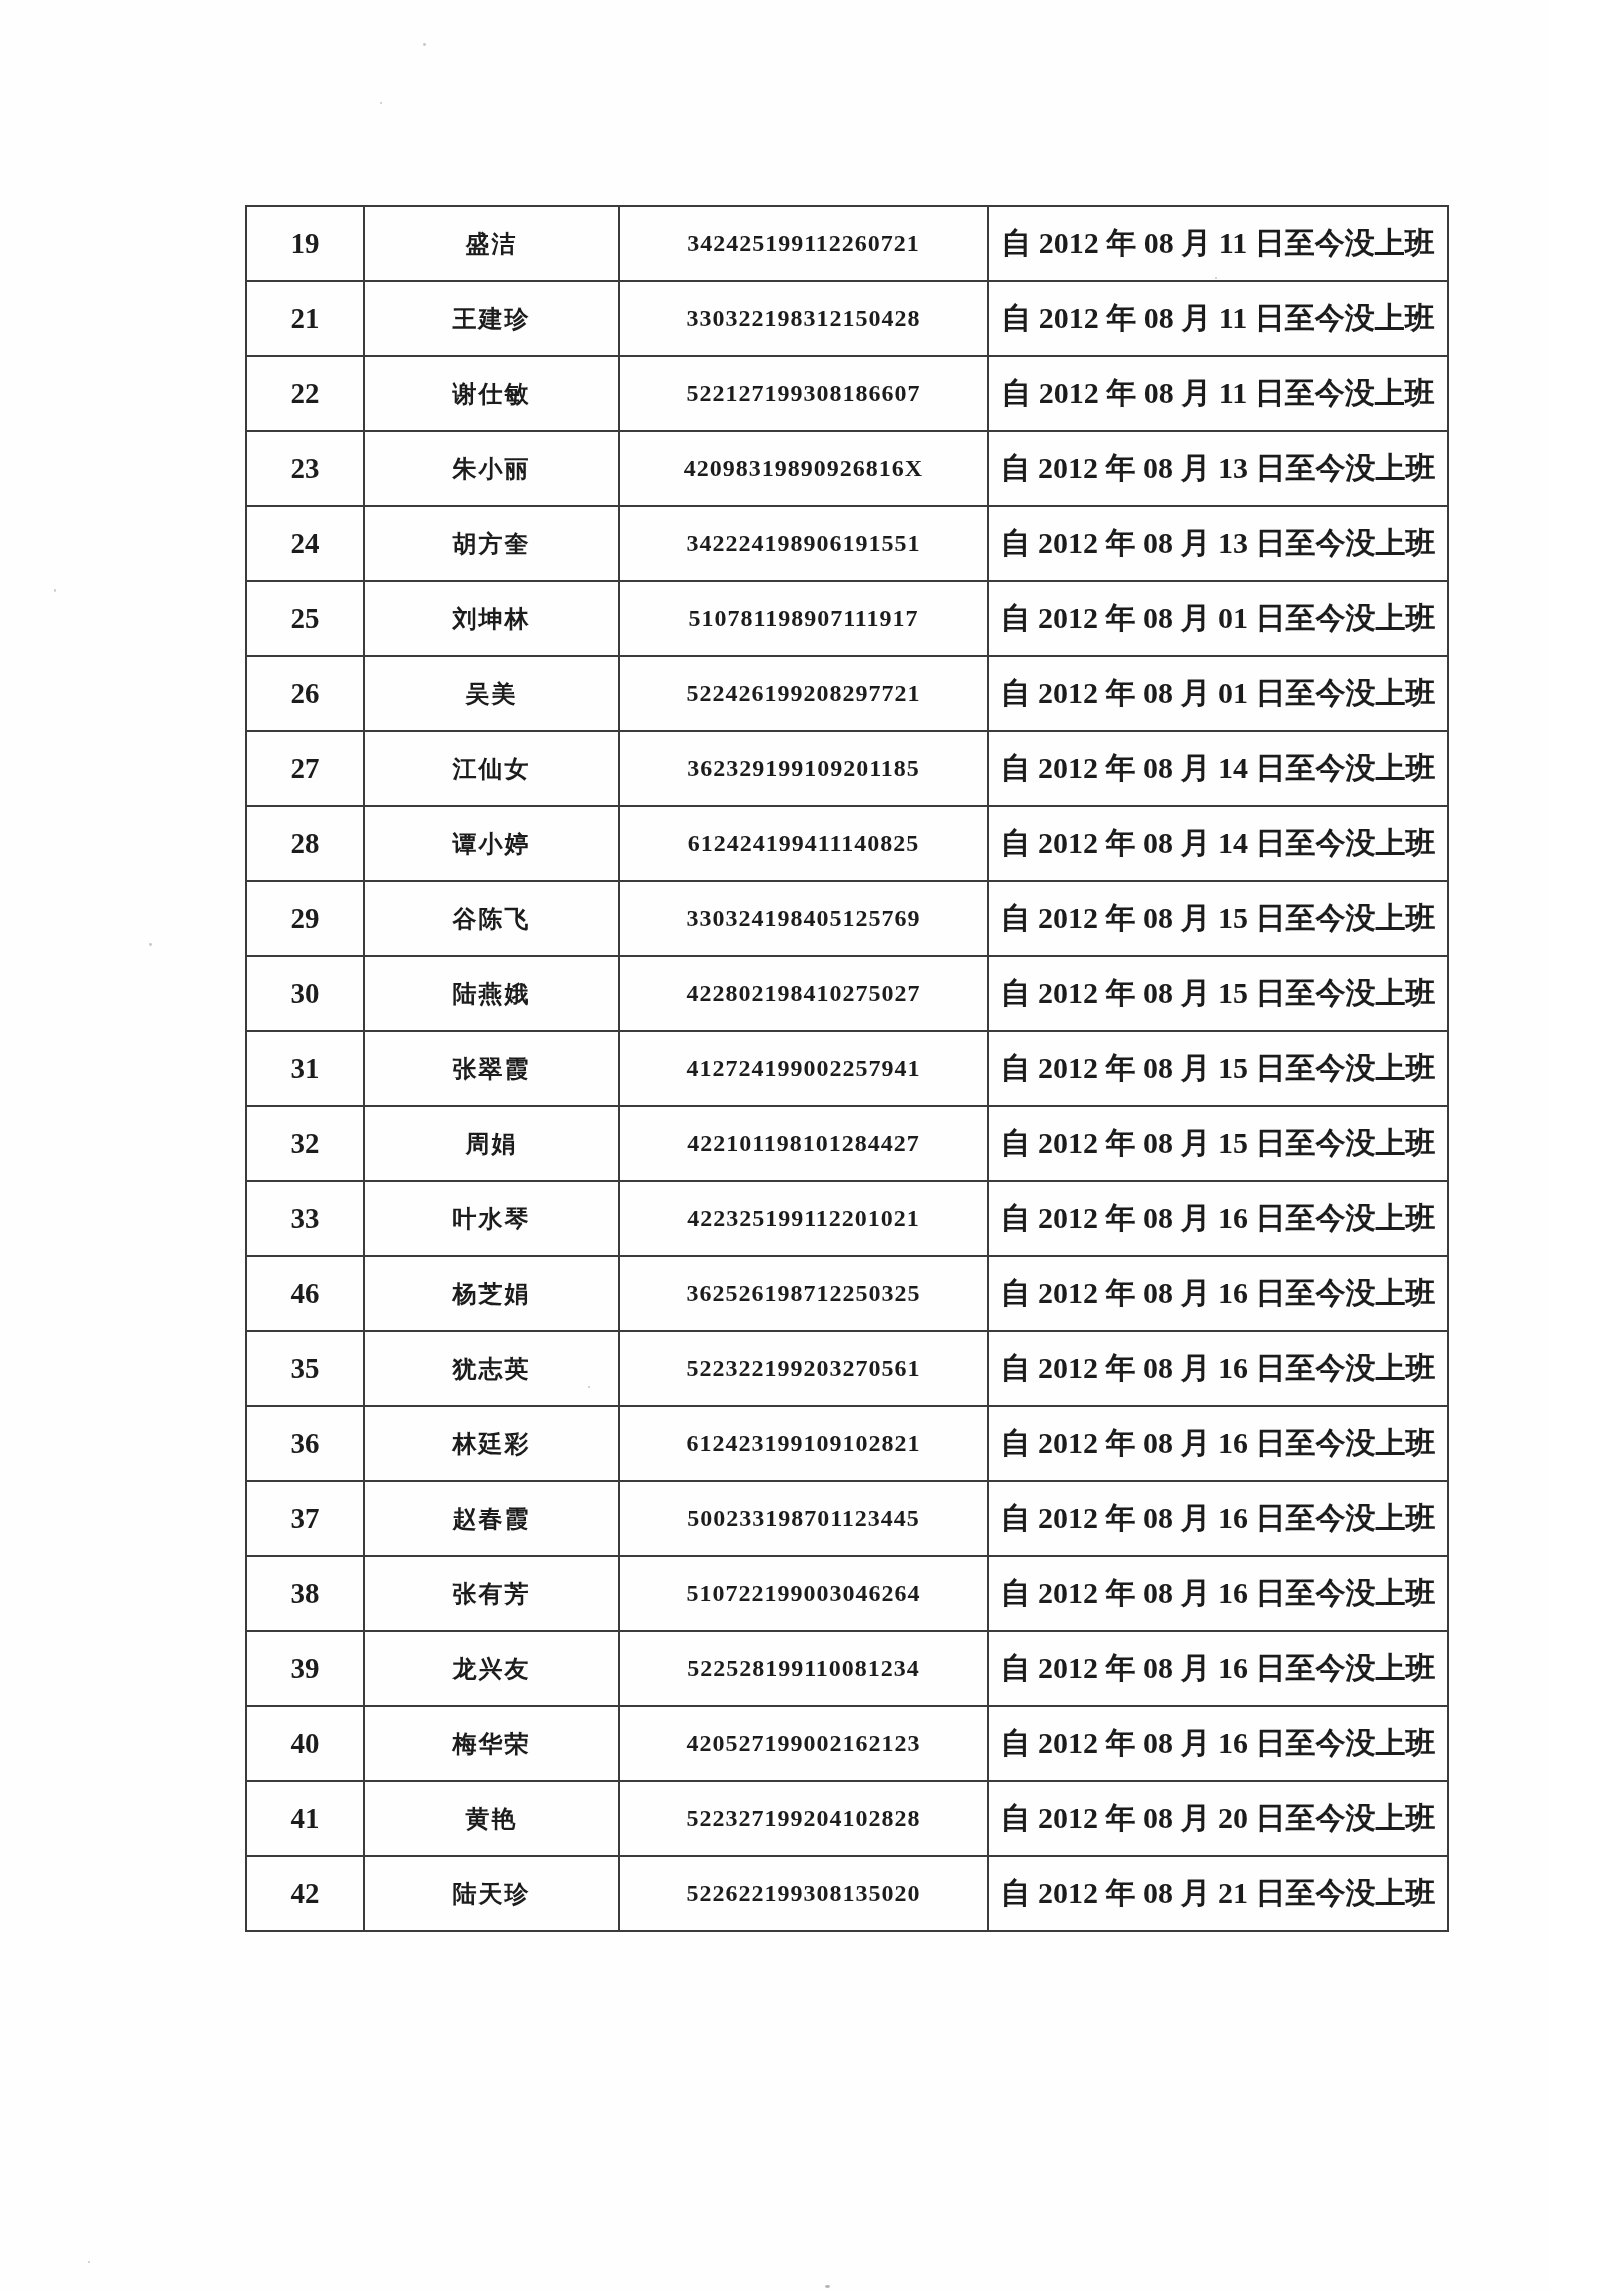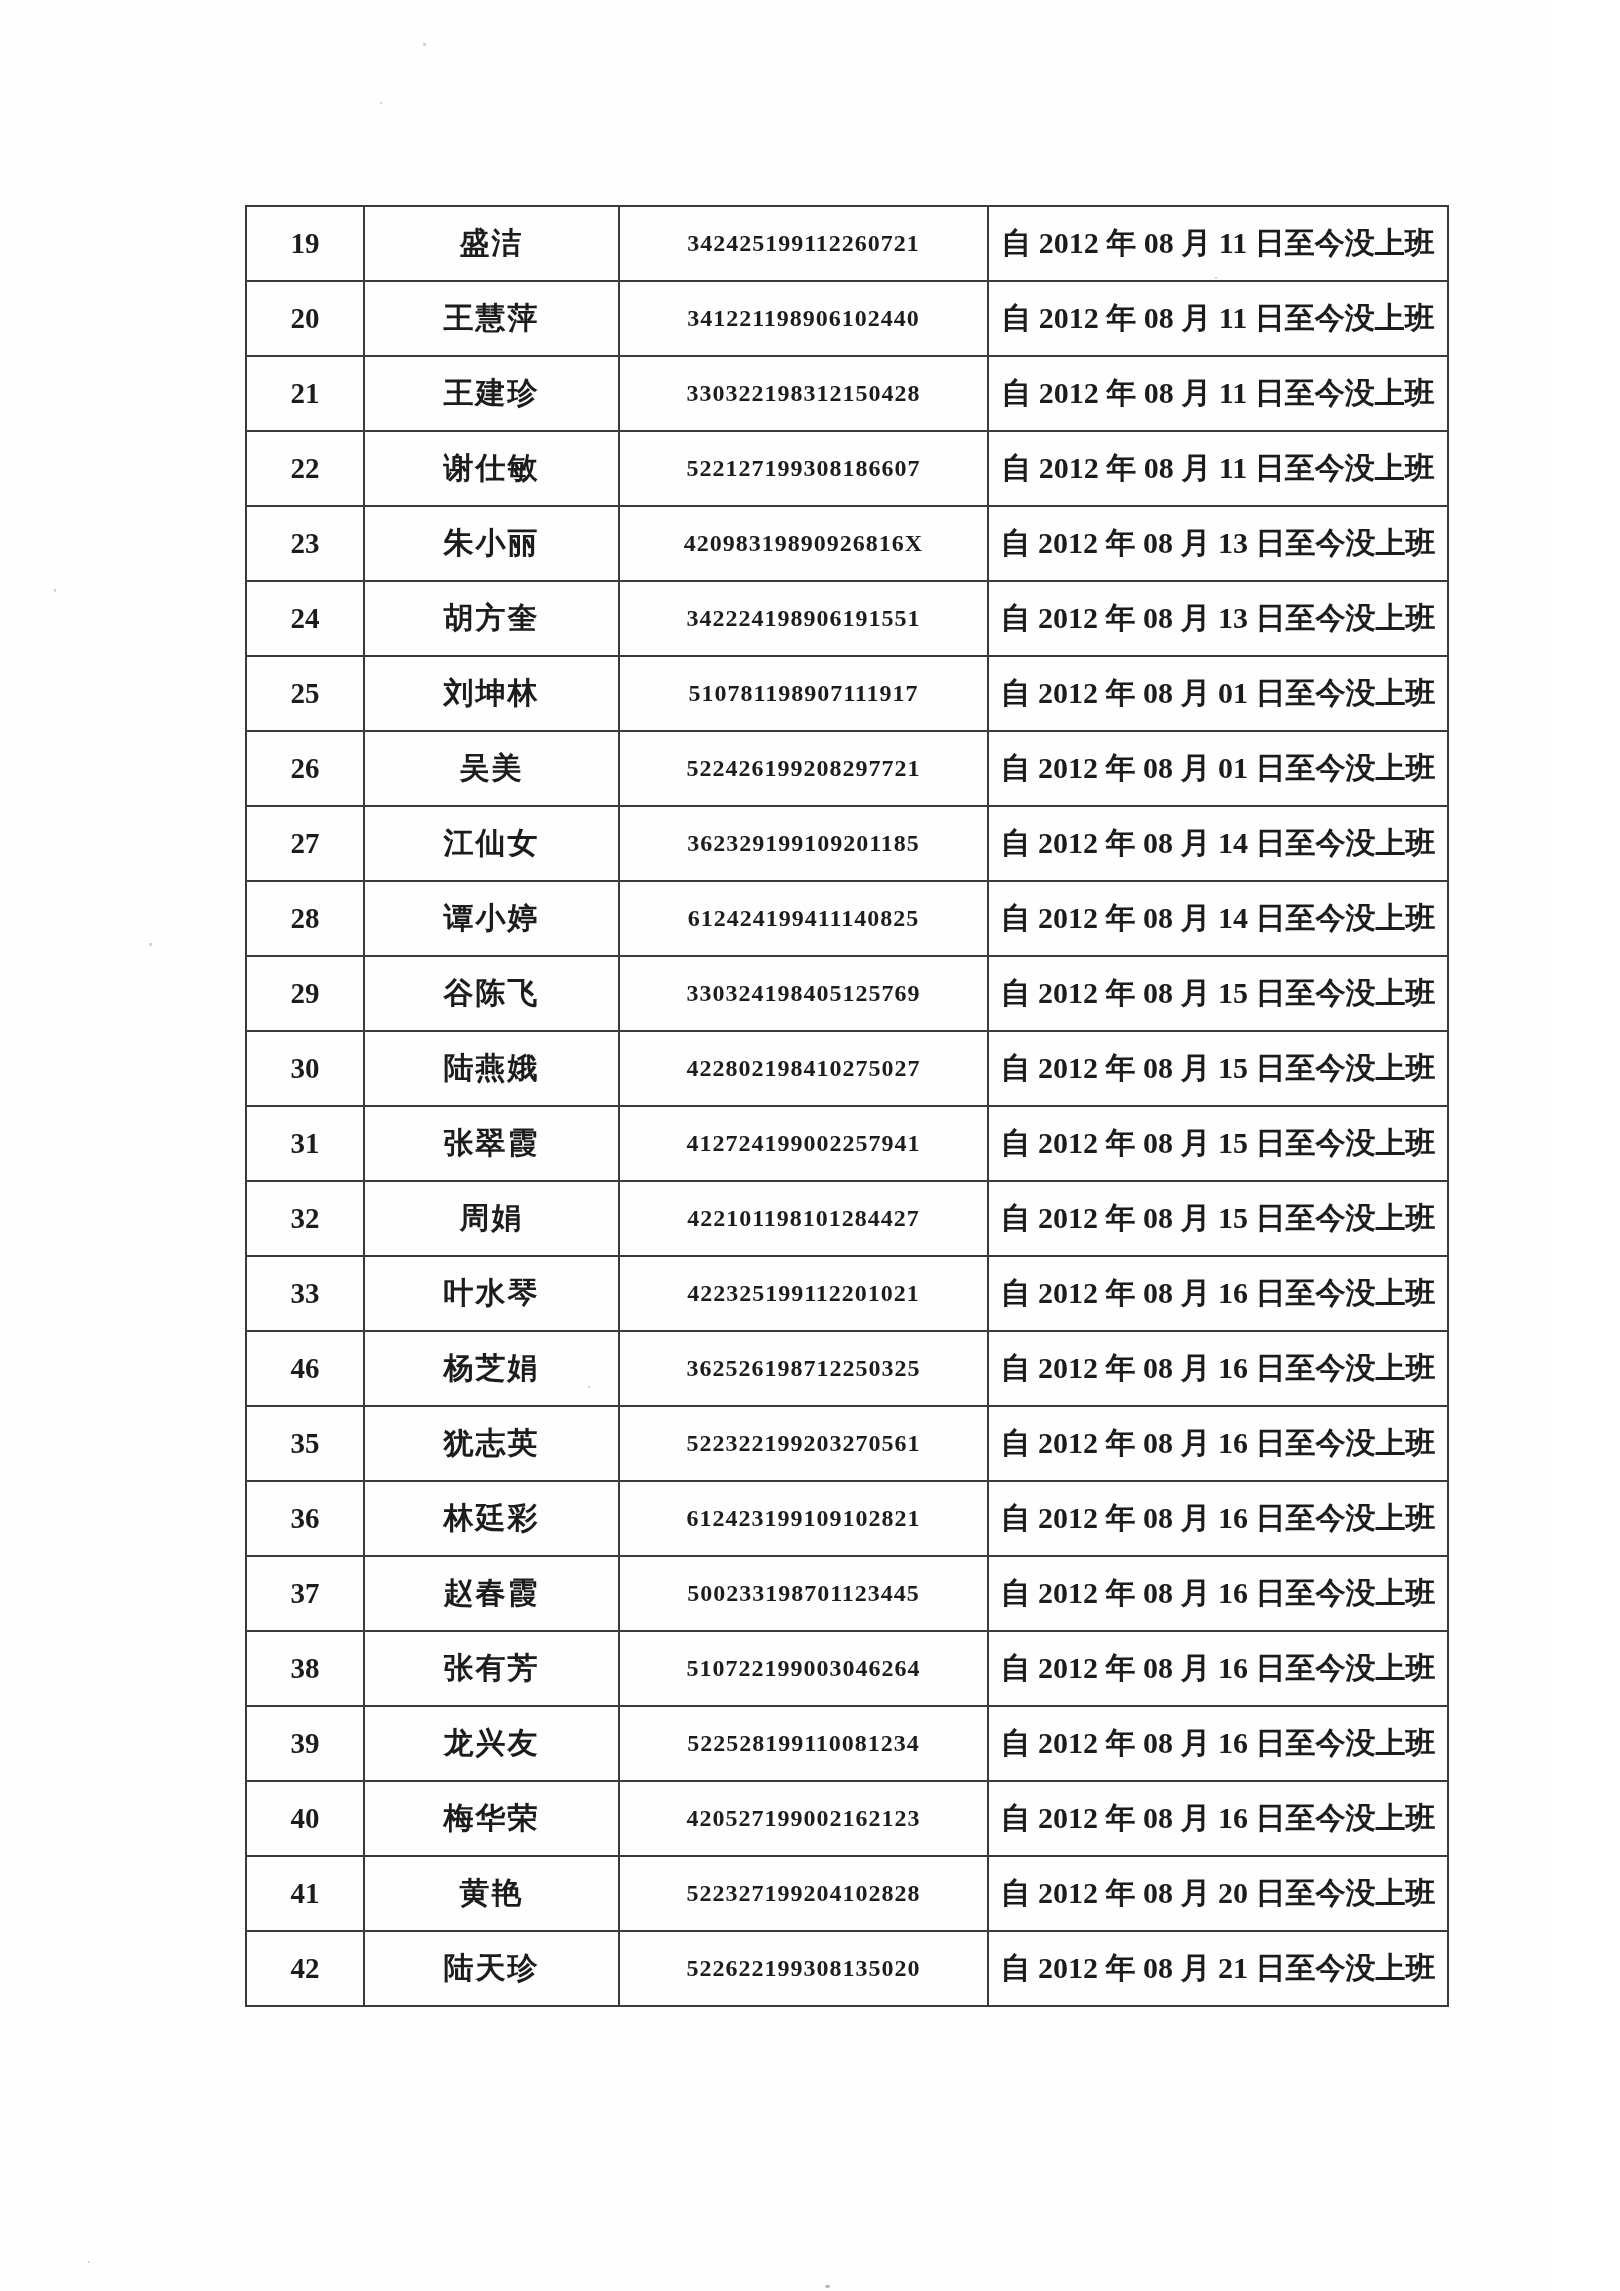--- a/index.html
+++ b/index.html
@@ -33,21 +33,21 @@
     border: 2px solid #3b3b3b;
     height: 73px;
     text-align: center;
     vertical-align: middle;
     font-weight: 600;
     padding: 0;
     white-space: nowrap;
     overflow: hidden;
   }
   td.c-no   { font-size: 29px; }
-  td.c-name { font-size: 30px; letter-spacing: 2px; }
+  td.c-name { font-size: 24px; letter-spacing: 2px; }
   td.c-id   { font-size: 24px; letter-spacing: 1px; }
   td.c-status { font-size: 30px; }
   
   .speck {
     position: absolute;
     background: #9a9a9a;
     border-radius: 50%;
     opacity: 0.55;
   }
   .s1 { left: 423px;  top: 43px;   width: 2.9px; height: 2.9px; }
@@ -71,26 +71,20 @@
       <col style="width:460px">
     </colgroup>
     <tbody id="table-body">
   <tr>
     <td class="c-no">19</td>
     <td class="c-name">盛洁</td>
     <td class="c-id">342425199112260721</td>
     <td class="c-status">自 2012 年 08 月 11 日至今没上班</td>
   </tr>
 
-  <tr>
-    <td class="c-no">20</td>
-    <td class="c-name">王慧萍</td>
-    <td class="c-id">341221198906102440</td>
-    <td class="c-status">自 2012 年 08 月 11 日至今没上班</td>
-  </tr>
 
   <tr>
     <td class="c-no">21</td>
     <td class="c-name">王建珍</td>
     <td class="c-id">330322198312150428</td>
     <td class="c-status">自 2012 年 08 月 11 日至今没上班</td>
   </tr>
 
   <tr>
     <td class="c-no">22</td>

